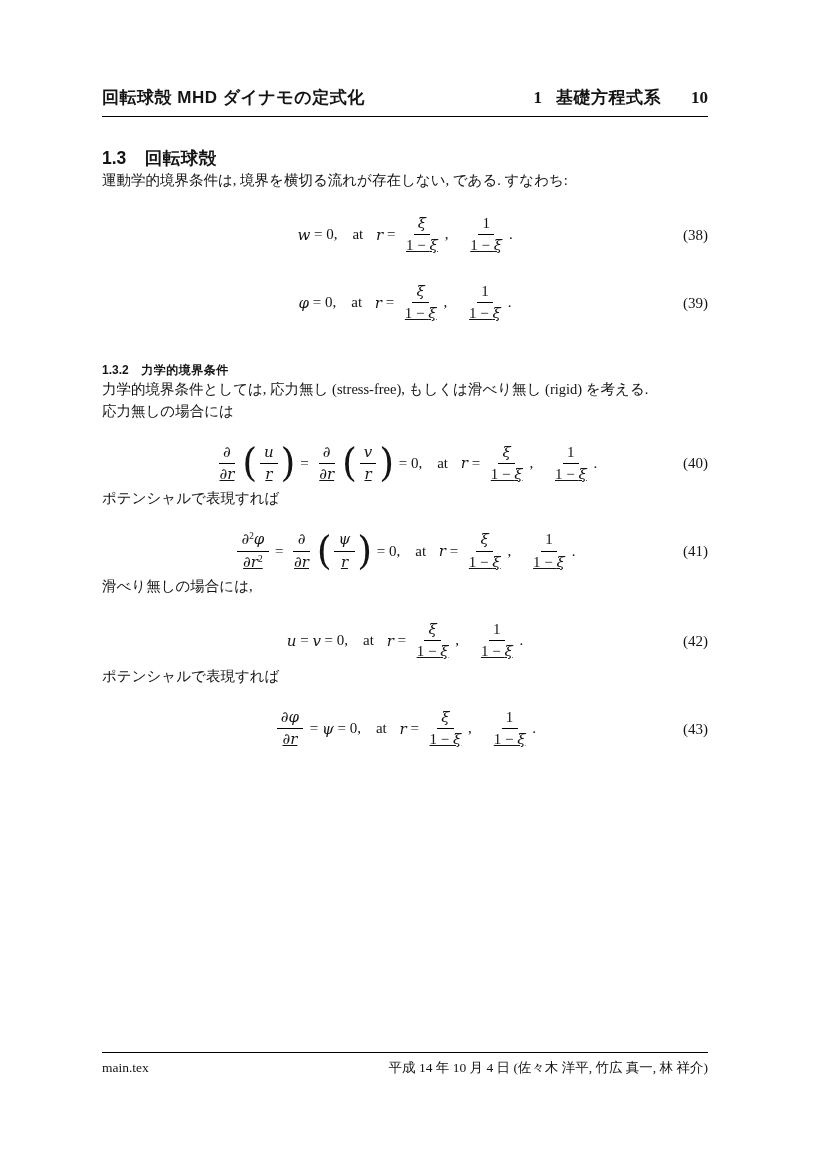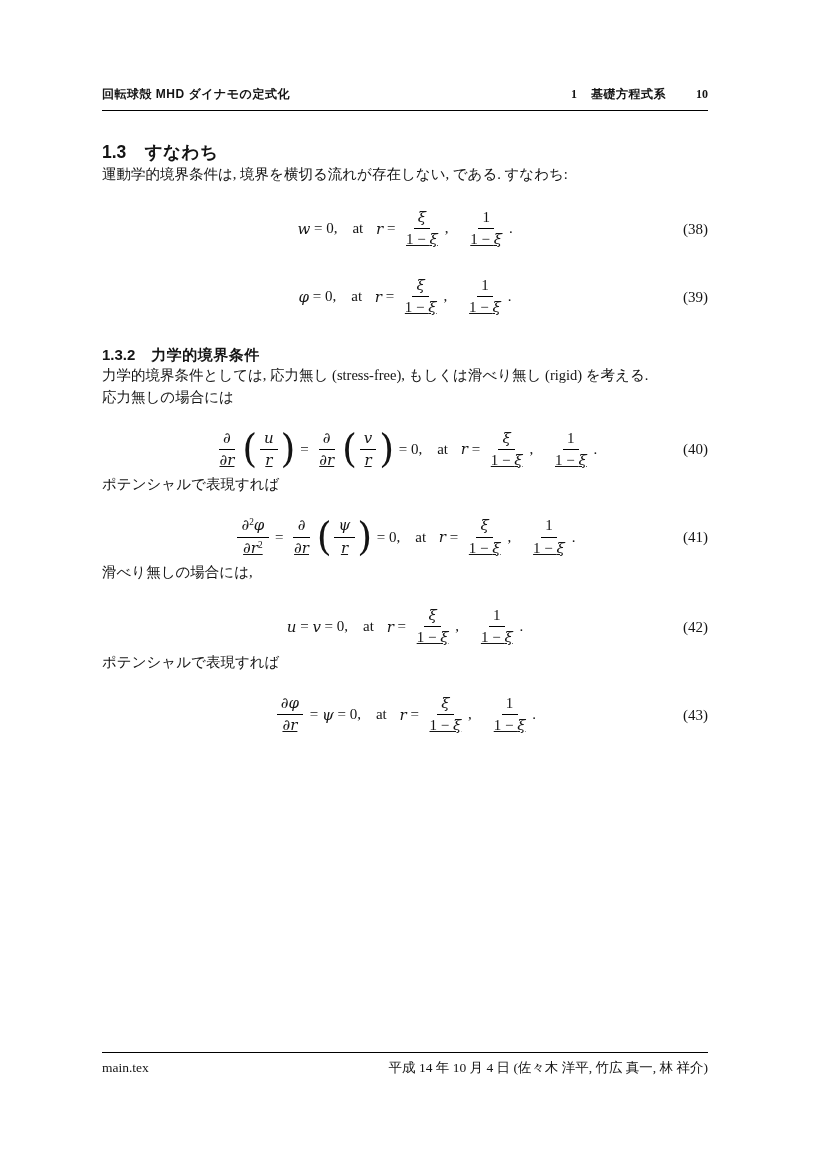--- a/index.html
+++ b/index.html
@@ -13,37 +13,37 @@
     margin:0 auto;
   }
   .content{
     position:absolute;
     left:102px;top:86px;
     width:606px;
   }
   
   .runhead{
     display:flex;justify-content:space-between;align-items:baseline;
-    font-size:12px;font-weight:bold;
+    font-size:17px;font-weight:bold;
     padding-bottom:7px;
     border-bottom:1.5px solid #000;
   }
   .runhead .lh{font-family:"Liberation Sans","Liberation Serif",sans-serif;letter-spacing:.5px;}
   .runhead .rh{display:flex;align-items:baseline;}
   .runhead .rh-num{font-family:"Liberation Serif",serif;margin-right:14px;}
   .runhead .rh-title{font-family:"Liberation Sans","Liberation Serif",sans-serif;letter-spacing:.5px;}
   .runhead .rh-page{font-family:"Liberation Serif",serif;margin-left:30px;}
   
   h1.sec{
     margin:29px 0 0;font-size:17.5px;font-weight:bold;
   }
   h2.ssec{
     margin:41px 0 0;font-size:14.5px;font-weight:bold;
   }
-  h2.ssec2{margin:24px 0 0;font-size:15px;font-weight:bold;}
+  h2.ssec2{margin:34px 0 0;font-size:12px;font-weight:bold;}
   .secnum{font-family:Liberation Sans, sans-serif;}
   .sectitle{font-family:"Liberation Sans","Liberation Serif",sans-serif;margin-left:1.05em;letter-spacing:.5px;}
   
   p.body{
     margin:0;font-size:14.5px;line-height:1.5;
     text-align:justify;
   }
   .mt44{margin-top:44px;}
   .mt30{margin-top:30px;}
   .mt28{margin-top:28px;}
@@ -90,21 +90,21 @@
     <div class="runhead">
       <span class="lh">回転球殻 MHD ダイナモの定式化</span>
       <span class="rh">
         <span class="rh-num">1</span>
         <span class="rh-title">基礎方程式系</span>
         <span class="rh-page">10</span>
       </span>
     </div>
 
     <h1 class="sec">
-      <span class="secnum">1.3</span><span class="sectitle">すなわち</span>
+      <span class="secnum">1.3</span><span class="sectitle">回転球殻</span>
     </h1>
 
 
     <p class="body mt44">運動学的境界条件は, 境界を横切る流れが存在しない, である. すなわち:</p>
 
     <div class="eqrow eq20">
       <span class="eqbody"><span class="mi">w</span><span class="mn"> = 0,</span><span class="msp" style="width: 1em;"></span><span class="mn">at</span><span class="msp" style="width: 0.85em;"></span><span class="mi">r</span><span class="mn"> = </span><span class="mfrac"><span class="fnum"><span class="mi">ξ</span></span><span class="fden"><span class="mn">1 − </span><span class="mi">ξ</span></span></span><span class="mn">,</span><span class="msp" style="width: 1em;"></span><span class="mfrac"><span class="fnum"><span class="mn">1</span></span><span class="fden"><span class="mn">1 − </span><span class="mi">ξ</span></span></span><span class="mn">.</span></span>
       <span class="eqnum">(38)</span>
     </div>
 

